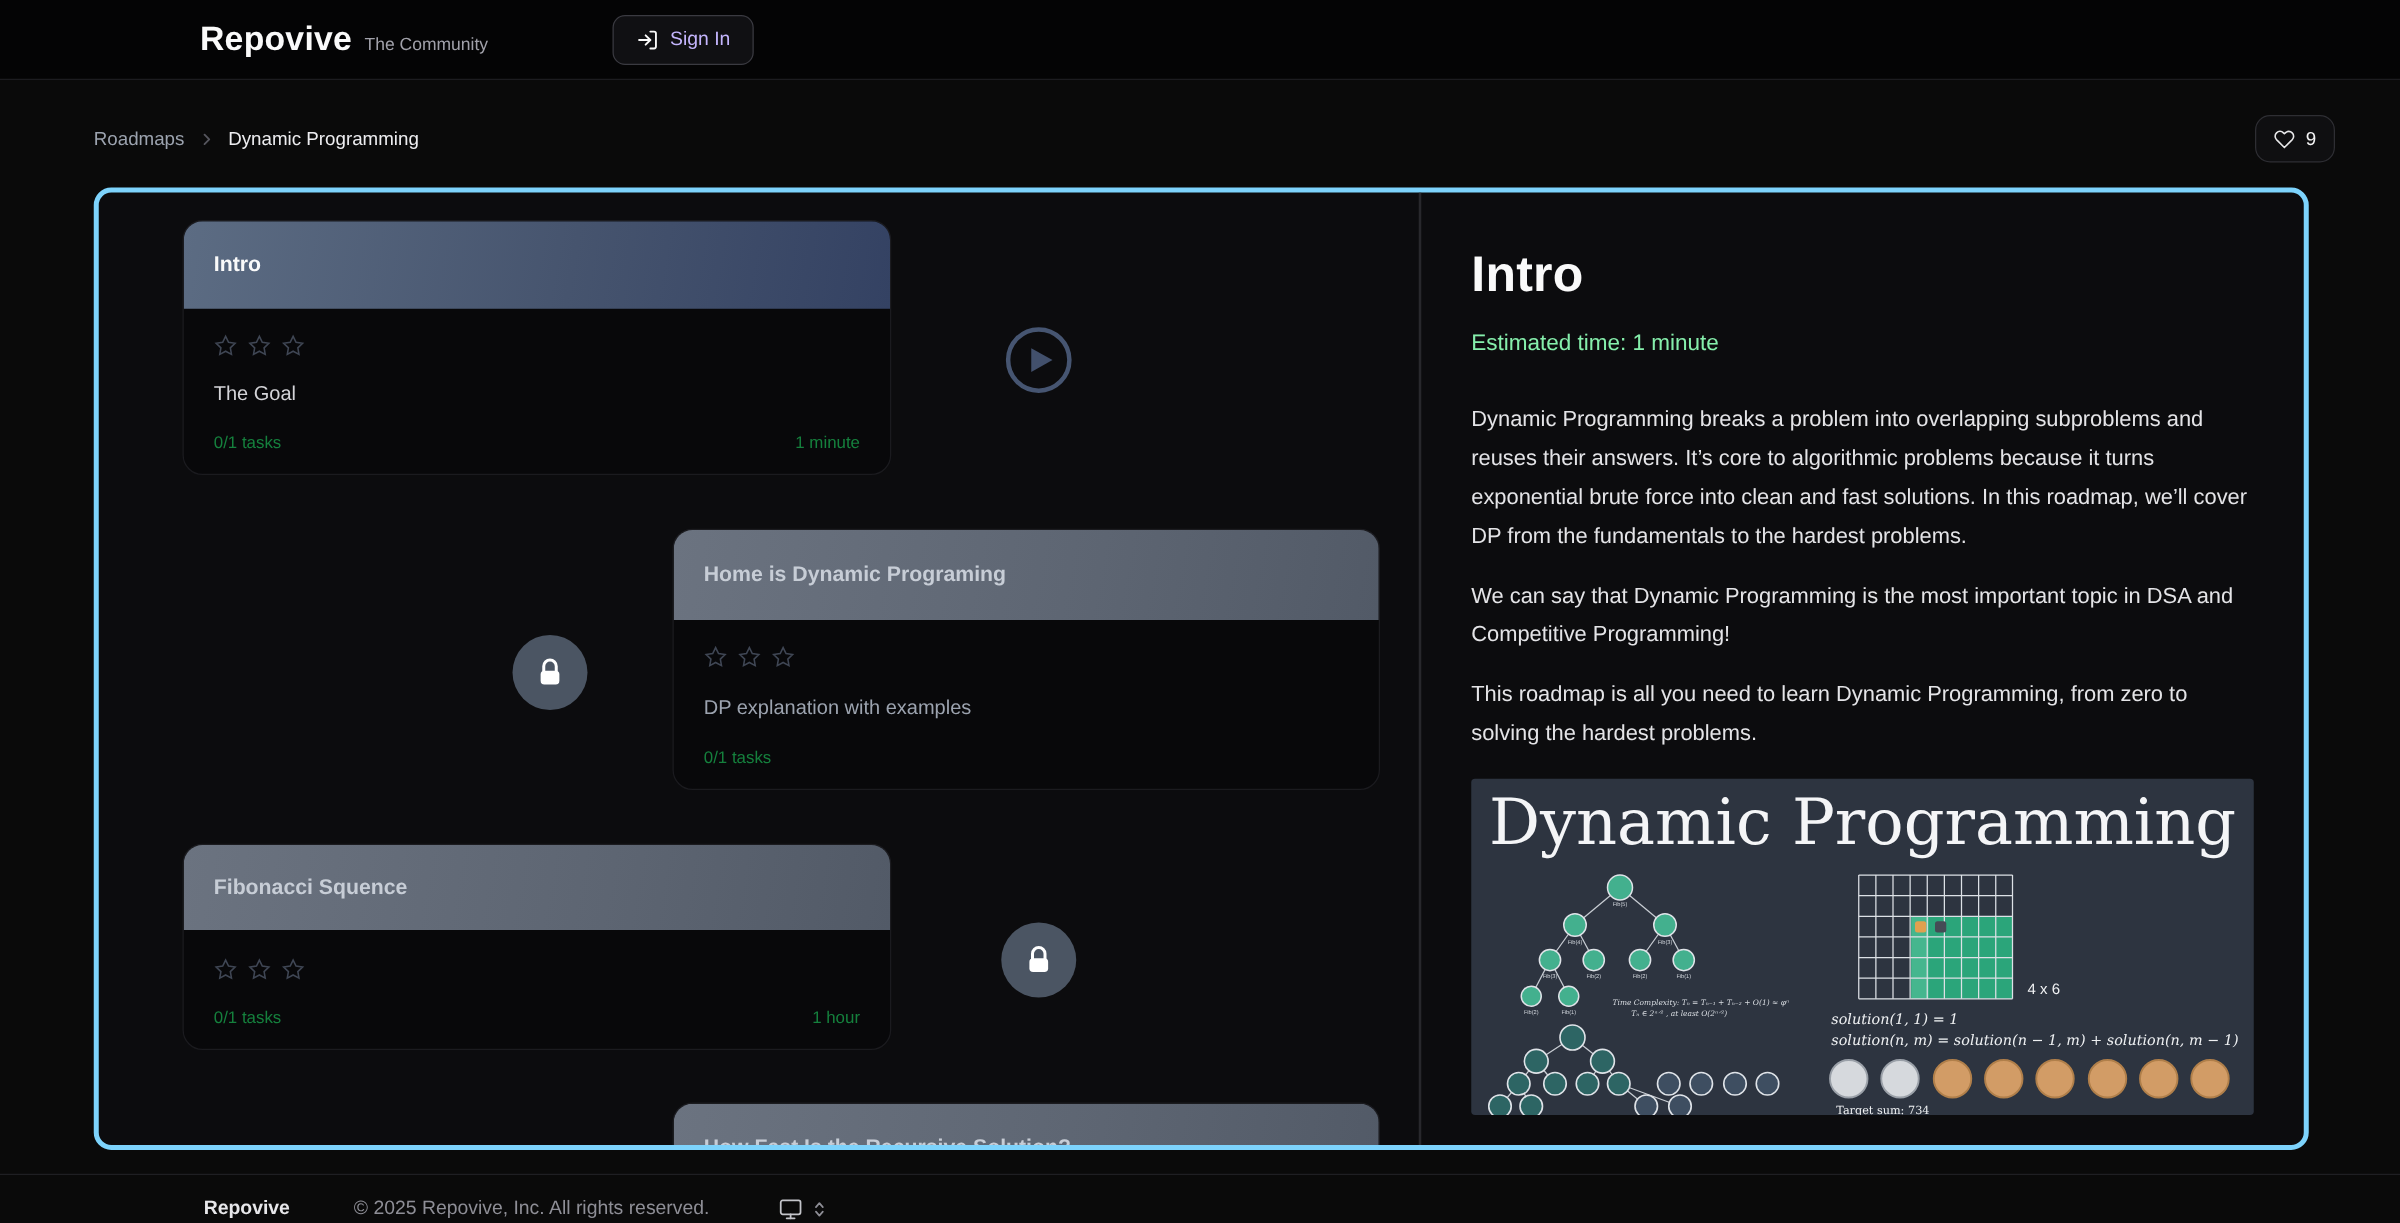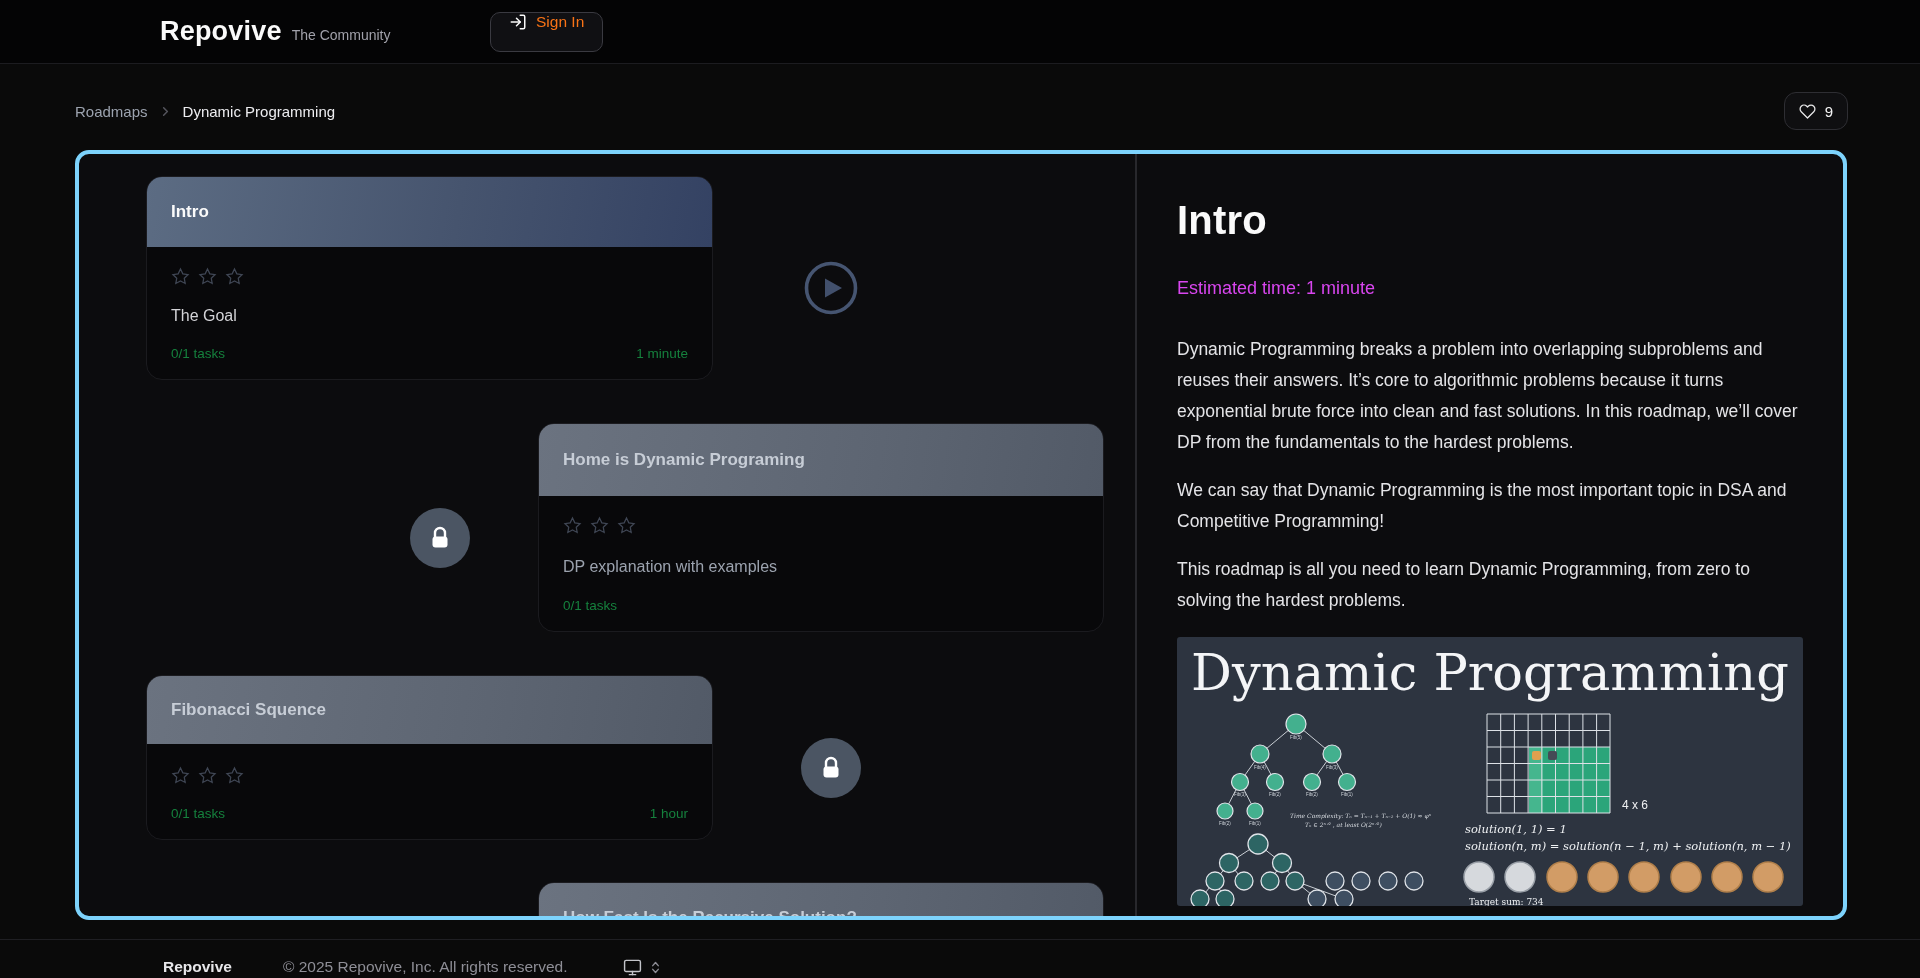--- a/index.html
+++ b/index.html
@@ -7,28 +7,28 @@
     font-family:"Liberation Sans", sans-serif; color:#e4e4e7; }
 
   
   .header { height:64px; background:#040405; border-bottom:1px solid #1c1c20;
     display:flex; align-items:center; padding:0 160px; }
   .logo-wrap { display:flex; align-items:baseline; gap:10px; width:330px; cursor:pointer; }
   .logo { font-size:27px; font-weight:800; color:#fafafa; letter-spacing:.2px; }
   .tagline { font-size:14px; color:#a1a1aa; }
   .nav { flex:1; display:flex; justify-content:center; gap:37px; }
   .nav-item { font-size:15.5px; color:#d1d2d6; cursor:pointer; white-space:nowrap; }
-  .signin-btn { display:flex; gap:9px; height:40px; padding:0 18px;
-    background:#101013; border:1px solid #3a3a41; border-radius:10px; color:#f97316;
+  .signin-btn { display:flex; align-items:center; gap:9px; height:40px; padding:0 18px;
+    background:#101013; border:1px solid #3a3a41; border-radius:10px; color:#c4b5fd;
     font-size:15.5px; cursor:pointer; }
   .signin-btn svg { stroke:#fafafa; }
 
   
   .crumb-row { display:flex; align-items:center; justify-content:space-between;
-    padding:0 72px 0 75px; margin-top:27px; height:40px;gap:16px; }
+    padding:0 52px 0 75px; margin-top:27px; height:40px;gap:16px; }
   .crumbs { display:flex; align-items:center; gap:10px; }
   .crumb-root { font-size:15px; color:#9ca3af; cursor:pointer; }
   .crumb-cur { font-size:15px; color:#ededf0; }
   .likes-btn { display:flex; align-items:center; gap:9px; height:38px; padding:0 14px;
     background:#0f0f11; border:1px solid #2e2e33; border-radius:12px; cursor:pointer;
     color:#f4f4f5; font-size:15px; }
 
   
   .main { position:relative; margin:19px 73px 0 75px; width:1772px; height:770px;
     border:4px solid #7dd3fc; border-radius:14px; background:#0c0c0e; display:flex;
@@ -65,21 +65,21 @@
 
   .play-btn { position:absolute; left:725px; top:107px; width:54px; height:54px;
     border-radius:50%; cursor:pointer; background:transparent; border:none; }
   .lock-badge { position:absolute; width:60px; height:60px; border-radius:50%;
     background:#4b5563; display:flex; align-items:center; justify-content:center; }
   #lock0 { left:331px; top:354px; }
   #lock1 { left:722px; top:584px; }
 
   
   .detail-title { font-size:40px; font-weight:800; color:#fafafa; letter-spacing:.2px; }
-  .detail-time { margin-top:35px; font-size:18px; color:#d946ef; }
+  .detail-time { margin-top:21px; font-size:18px; color:#86efac; }
   .detail-p { margin-top:17px; font-size:17.5px; line-height:31px; color:#e4e4e7; width:628px; }
   .detail-p.first { margin-top:35px; }
 
   
   .dp-img { position:relative; margin-top:21px; width:626px; height:269px;
     background:#2d3440; border-radius:3px; overflow:hidden; }
   .dp-title { position:absolute; top:6px; left:0; width:100%; text-align:center;
     font-family:"DejaVu Serif", serif; font-size:51px; color:#f4f5f7; }
   .dp-svg { position:absolute; left:0; top:0; }
 

